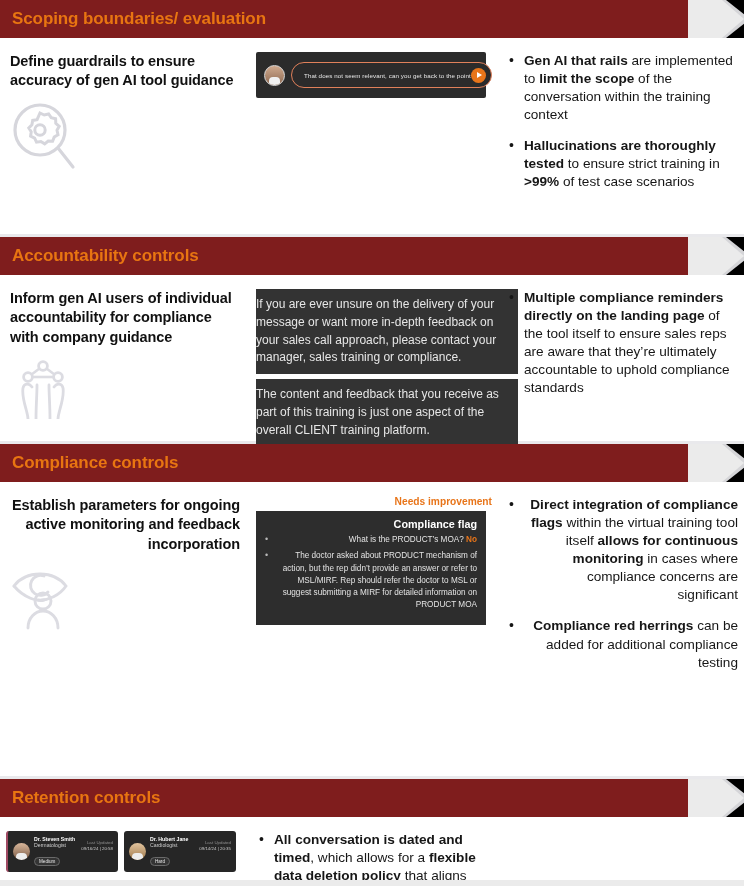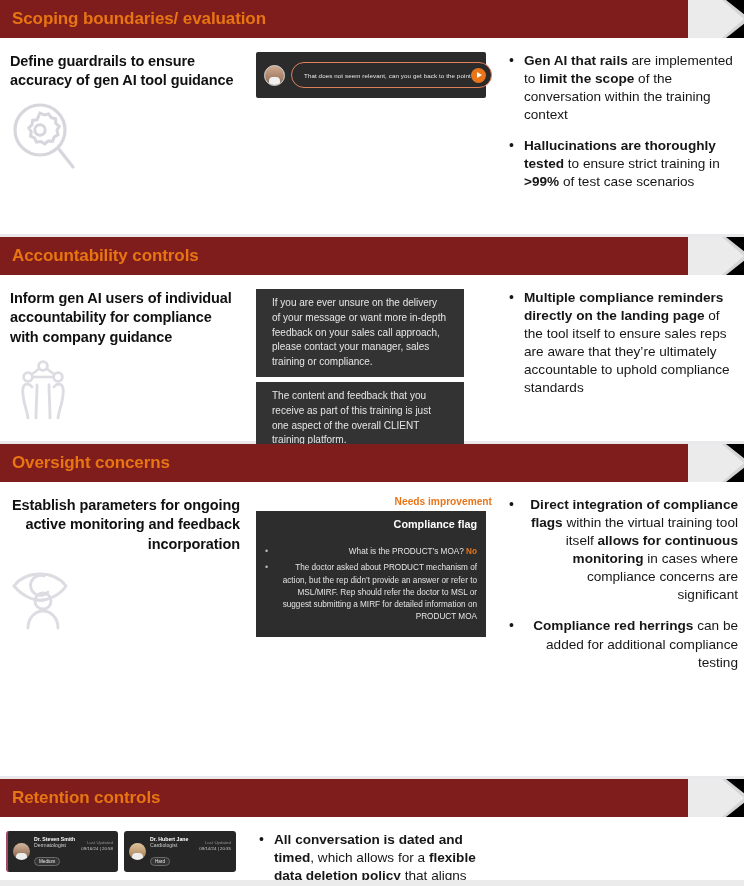--- a/index.html
+++ b/index.html
@@ -109,33 +109,33 @@
     width:15px;height:15px;border-radius:50%;background:#e8751a;
     display:flex;align-items:center;justify-content:center;flex:0 0 auto;
   }
   .sendbtn i{
     width:0;height:0;border-left:5px solid #fff;
     border-top:3.5px solid transparent;border-bottom:3.5px solid transparent;
     margin-left:2px;display:block;
   }
 
   .notebox{
-    width:208px;background:#333333;color:#e6e6e6;
-    font-size:10px;line-height:1.48;padding:7px 16px;box-sizing:border-box;
+    width:262px;background:#333333;color:#e6e6e6;
+    font-size:12px;line-height:1.48;padding:7px 0;box-sizing:border-box;
     margin-bottom:5px;
   }
 
   .needs{
     font-size:10.2px;font-weight:bold;color:#e8751a;margin-bottom:4px;
   }
   .flagbox{
     width:230px;background:#2d2d2d;color:#e4e4e4;padding:7px 9px 9px 9px;
     box-sizing:border-box;
   }
-  .flagbox .ftitle{font-size:10.8px;font-weight:bold;color:#fff;margin-bottom:16px;}
+  .flagbox .ftitle{font-size:10.8px;font-weight:bold;color:#fff;margin-bottom:4px;}
   .flagbox ul{list-style:none;margin:0;padding:0;}
   .flagbox ul li{
     position:relative;padding-left:11px;font-size:8.2px;line-height:1.5;margin-bottom:4px;
   }
   .flagbox ul li:before{content:"•";position:absolute;left:0;top:-1px;color:#b9b9b9;font-size:9px;}
   .flagbox .no{color:#e8751a;font-weight:bold;}
 
   .cards{display:flex;gap:6px;}
   .dcard{
     width:112px;height:41px;background:#262626;border-radius:3px;
@@ -251,21 +251,21 @@
           <li><b>Multiple compliance reminders directly on the landing page</b><span> of the tool itself to ensure sales reps are aware that they’re ultimately accountable to uphold compliance standards</span></li>
         </ul>
       </div>
     </div>
   </div>
 
   <div class="sep"></div>
 
   <div class="section">
     <div class="banner">
-      <div class="banner-title">Oversight concerns</div>
+      <div class="banner-title">Compliance controls</div>
       <div class="arrow-wrap">
         <div class="arrow-black"></div>
           <div class="arrow-grey"></div>
           <div class="arrow-light"></div>
       </div>
     </div>
     <div class="body" style="height:294px;text-align:right;">
       <div class="col-left">
         <div class="lead">Establish parameters for ongoing active monitoring and feedback incorporation</div>
         <div class="icon-slot">

